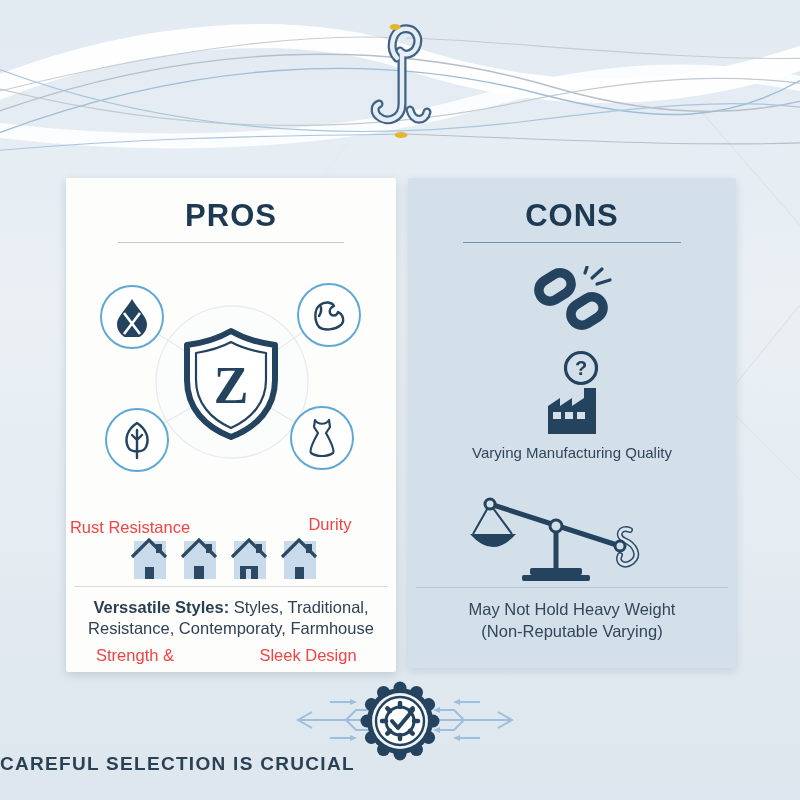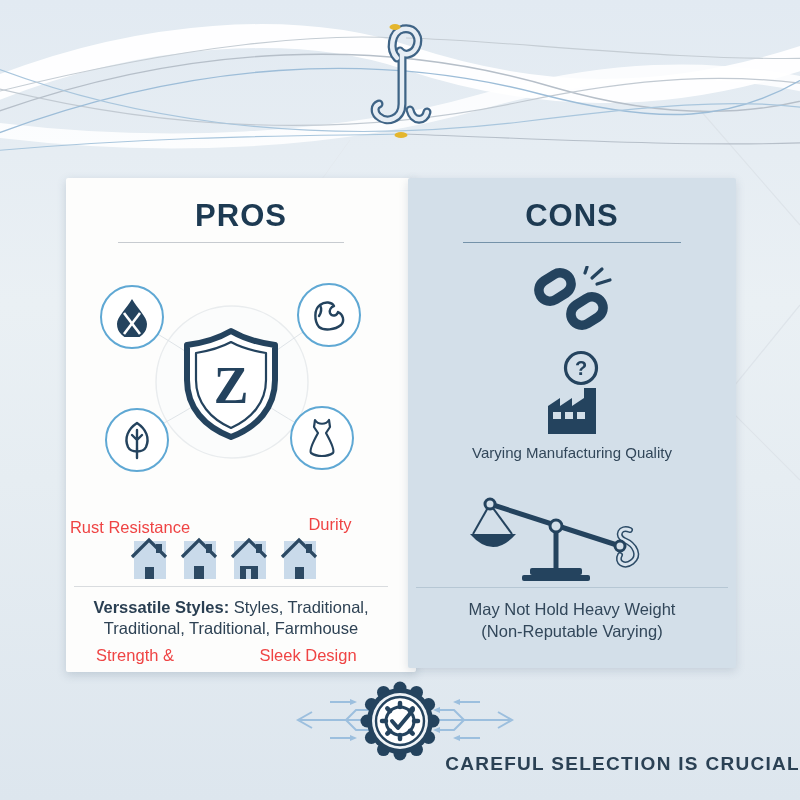--- a/index.html
+++ b/index.html
@@ -3,21 +3,21 @@
 <meta charset="utf-8">
 <style>
   html,body{margin:0;padding:0;background:#cfd9e2;}
   .canvas{
     position:relative;width:800px;height:800px;overflow:hidden;
     font-family:"Liberation Sans",sans-serif;
     background:linear-gradient(180deg,#e2eaf2 0%,#eaf0f4 38%,#e6edf2 60%,#dde6ee 100%);
   }
   .abs{position:absolute;}
   .card{position:absolute;border-radius:2px;}
-  .card.pros{left:66px;top:178px;width:330px;height:494px;background:#fdfdfc;box-shadow:0 3px 10px rgba(70,95,120,.22);padding-left:20px;}
+  .card.pros{left:66px;top:178px;width:330px;height:494px;background:#fdfdfc;box-shadow:0 3px 10px rgba(70,95,120,.22);}
   .card.cons{left:408px;top:178px;width:328px;height:490px;background:#d3dfe9;box-shadow:0 3px 10px rgba(70,95,120,.18);}
   .card h1{
     margin:0;position:absolute;top:20px;left:0;width:100%;text-align:center;
     font-size:31px;font-weight:700;letter-spacing:1px;color:#1d3a52;
   }
   .title-rule{position:absolute;height:1px;}
   .pros .title-rule{top:64px;left:52px;width:226px;background:#c7cbd0;}
   .cons .title-rule{top:64px;left:55px;width:218px;background:#7492a9;}
   .icon-circle{
     position:absolute;width:60px;height:60px;border-radius:50%;
@@ -29,21 +29,21 @@
     font-size:16.5px;line-height:21px;color:#2e4254;
   }
   .styles-caption strong{font-weight:700;color:#2a3f52;}
   .card-rule{position:absolute;height:1px;background:#d9dcdf;}
   .pros .card-rule{top:408px;left:8px;width:314px;}
   .cons .card-rule{top:409px;left:8px;width:312px;background:#b6c7d4;}
   .cons-caption{margin:0;position:absolute;left:0;width:100%;text-align:center;color:#32475a;}
   .cons-caption.one{top:266px;font-size:15px;}
   .cons-caption.two{top:420px;font-size:16.5px;line-height:22px;}
   .footer-caption{
-    margin:0;position:absolute;top:753px;left:0;width:100%;text-align:right;
+    margin:0;position:absolute;top:753px;left:0;width:100%;text-align:left;
     font-size:19px;font-weight:600;letter-spacing:1.3px;color:#2b4154;
   }
   svg{display:block;}
 </style>
 </head>
 <body>
 
 <div class="canvas">
 
   <svg class="abs" style="left:0;top:0" width="800" height="800" viewBox="0 0 800 800">
@@ -167,21 +167,21 @@
       </g>
       <g transform="translate(150,0)">
         <rect x="4" y="8" width="32" height="38" fill="#c9daea"></rect>
         <rect x="26" y="11" width="6" height="9" fill="#2c4963"></rect>
         <polyline points="2,24 19,7 36,24" fill="none" stroke="#2c4963" stroke-width="3.2"></polyline>
         <rect x="15" y="34" width="9" height="12" fill="#2c4963"></rect>
       </g>
     </svg>
 
     <div class="card-rule"></div>
-    <p class="styles-caption"><strong>Verssatile Styles:</strong><span> Styles, Traditional,</span><br><span>Traditional, Traditional, Farmhouse</span></p>
+    <p class="styles-caption"><strong>Verssatile Styles:</strong><span> Styles, Traditional,</span><br><span>Resistance, Contemporaty, Farmhouse</span></p>
   </section>
 
   <section class="card cons">
     <h1>CONS</h1>
     <div class="title-rule"></div>
 
     <svg class="abs" style="left:126px;top:88px" width="82" height="74" viewBox="0 0 82 74">
       <g stroke="#24435e" stroke-width="9.5" fill="none">
         <rect x="4" y="10" width="34" height="22" rx="11" transform="rotate(-32 21 21)"></rect>
         <rect x="36" y="34" width="34" height="22" rx="11" transform="rotate(-32 53 45)"></rect>

